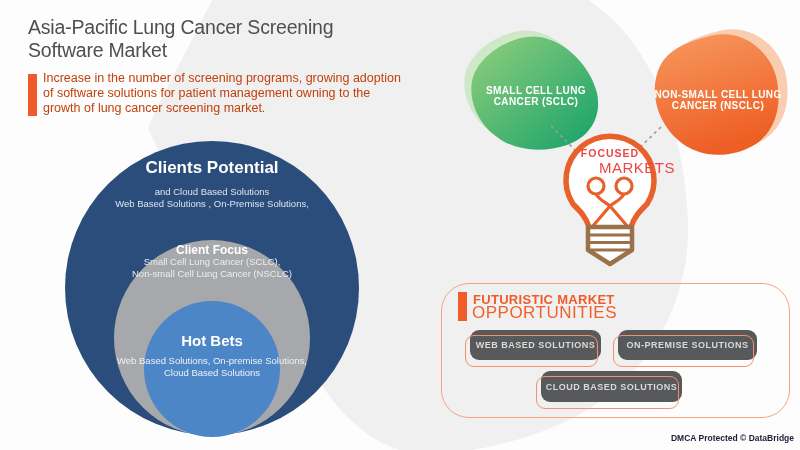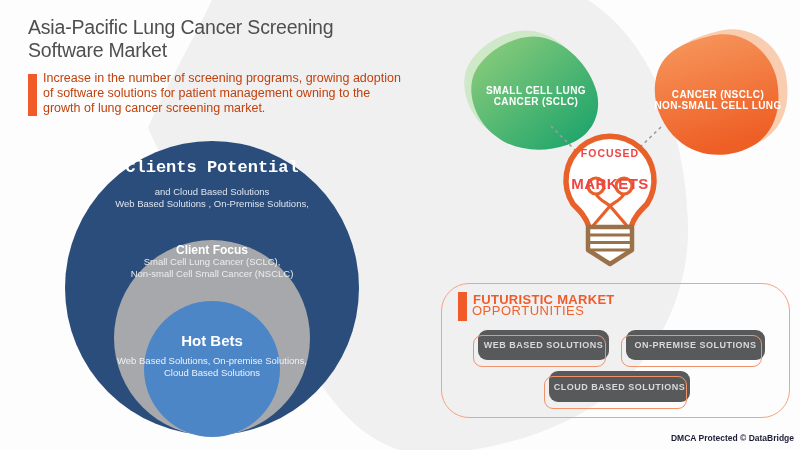--- a/index.html
+++ b/index.html
@@ -16,52 +16,52 @@
     font-size:12.5px;color:#c2410c;line-height:14.8px;}
 
   
   .circle{position:absolute;border-radius:50%;}
   .c-outer{left:65px;top:141px;width:294px;height:294px;background:#2b4d7c;z-index:1;}
   .c-middle{left:114px;top:240px;width:196px;height:196px;background:#a6a8ab;z-index:2;}
   .c-inner{left:144px;top:301px;width:136px;height:136px;background:#4c86c7;z-index:3;}
   .venn-text{position:absolute;z-index:4;text-align:center;color:#fff;}
   .venn-title{font-weight:600;}
   .venn-desc{font-size:9.5px;line-height:12px;font-weight:400;}
-  .vt-outer{left:92px;top:158px;width:240px;font-size:17px;font-family:Liberation Mono, monospace;}
+  .vt-outer{left:92px;top:158px;width:240px;font-size:17px;}
   .vd-outer{left:92px;top:186px;width:240px;color:#dde4ee;}
   .vt-middle{left:112px;top:243px;width:200px;font-size:12px;}
   .vd-middle{left:102px;top:256px;width:220px;color:#ededee;text-align:center;}
   .vt-inner{left:142px;top:332px;width:140px;font-size:15px;}
   .vd-inner{left:112px;top:355px;width:200px;color:#eef2f8;}
 
   
   .blob-svg{position:absolute;z-index:4;}
   .blob-label{position:absolute;z-index:5;text-align:center;color:#ffffff;
     font-size:10px;font-weight:bold;letter-spacing:0.4px;line-height:11px;}
   #sclc-label{left:470px;top:85px;width:132px;}
   #nsclc-label{left:650px;top:89px;width:136px;}
 
   
   #bulb-svg{position:absolute;left:525px;top:110px;z-index:4;}
   #focused-label{position:absolute;left:545px;top:147px;width:130px;z-index:5;
     text-align:center;color:#ef4444;}
   #focused-label .l1{font-size:10.5px;font-weight:bold;letter-spacing:1px;}
-  #focused-label .l2{font-size:15px;font-weight:bold;letter-spacing:0.5px;margin-top:16px;}
+  #focused-label .l2{font-size:15px;font-weight:normal;letter-spacing:0.5px;margin-top:0px;text-align:right;}
 
   
   #opp-panel{position:absolute;left:441px;top:283px;width:349px;height:135px;z-index:4;
     border:1.6px solid #f5a381;border-radius:28px;box-sizing:border-box;}
   #opp-bar{position:absolute;left:458px;top:292px;width:9px;height:29px;background:#f15a29;z-index:5;}
   #opp-title1{position:absolute;left:473px;top:292px;z-index:5;
     font-size:13px;font-weight:bold;color:#f15a29;letter-spacing:0.3px;}
   #opp-title2{position:absolute;left:472px;top:303px;z-index:5;
-    font-size:13px;font-weight:400;color:#f2612c;letter-spacing:0.5px;}
+    font-size:17px;font-weight:400;color:#f2612c;letter-spacing:0.5px;}
   .solution-btn{position:absolute;z-index:5;background:#58595b;border-radius:9px;
     display:flex;align-items:center;justify-content:center;
-    color:#d9d9d9;font-size:9px;font-weight:bold;letter-spacing:0.5px;cursor:pointer;margin-left:8px;}
+    color:#d9d9d9;font-size:9px;font-weight:bold;letter-spacing:0.5px;cursor:pointer;}
   .solution-btn::before{content:'';position:absolute;left:-5px;top:5px;width:100%;height:100%;
     border:1.6px solid #f2926a;border-radius:9px;z-index:-1;}
   #btn-web{left:470px;top:330px;width:131px;height:30px;}
   #btn-onprem{left:618px;top:330px;width:139px;height:30px;}
   #btn-cloud{left:541px;top:371px;width:141px;height:31px;}
 
   
   #footer-text{position:absolute;left:668px;top:433px;width:126px;z-index:5;
     text-align:right;font-size:8.5px;font-weight:bold;color:#1d1d38;}
 </style>
@@ -94,21 +94,21 @@
 
   <div class="venn-text venn-title vt-outer">Clients Potential</div>
   <div class="venn-text venn-desc vd-outer">
     <span style="display:block">and Cloud Based Solutions</span>
     <span style="display:block">Web Based Solutions , On-Premise Solutions,</span>
   </div>
 
   <div class="venn-text venn-title vt-middle">Client Focus</div>
   <div class="venn-text venn-desc vd-middle">
     <span style="display:block">Small Cell Lung Cancer (SCLC),</span>
-    <span style="display:block">Non-small Cell Small Cancer (NSCLC)</span>
+    <span style="display:block">Non-small Cell Lung Cancer (NSCLC)</span>
   </div>
 
   <div class="venn-text venn-title vt-inner">Hot Bets</div>
   <div class="venn-text venn-desc vd-inner">
     <span style="display:block">Web Based Solutions, On-premise Solutions,</span>
     <span style="display:block">Cloud Based Solutions</span>
   </div>
 
   <svg class="blob-svg" style="left:455px;top:25px" width="160" height="140" viewBox="0 0 160 140">
     <defs>
@@ -133,22 +133,22 @@
         <stop offset="0" stop-color="#f79a60"></stop>
         <stop offset="1" stop-color="#ee5f25"></stop>
       </linearGradient>
     </defs>
     <path d="M 80,16 C 110,8 138,28 146,56 C 152,82 148,108 126,124
              C 100,140 68,138 48,120 C 30,104 20,78 27,54 C 34,30 56,22 80,16 Z" fill="#f8cdb0" transform="translate(9,-5)"></path>
     <path d="M 80,16 C 110,8 138,28 146,56 C 152,82 148,108 126,124
              C 100,140 68,138 48,120 C 30,104 20,78 27,54 C 34,30 56,22 80,16 Z" fill="url(#oGrad)"></path>
   </svg>
   <div class="blob-label" id="nsclc-label">
+    <span style="display:block">NON-SMALL CELL LUNG</span>
     <span style="display:block">CANCER (NSCLC)</span>
-    <span style="display:block">NON-SMALL CELL LUNG</span>
   </div>
 
   <svg id="bulb-svg" width="180" height="170" viewBox="0 0 180 170">
 
     <line x1="26" y1="16" x2="52" y2="42" stroke="#9b9b9b" stroke-width="1.6" stroke-dasharray="3,3.5"></line>
     <line x1="136" y1="17" x2="111" y2="41" stroke="#9b9b9b" stroke-width="1.6" stroke-dasharray="3,3.5"></line>
 
     <path d="M 64,117 C 61,107 55,101 48,94 A 44,44 0 1 1 122,94 C 115,101 109,107 106,117" fill="#ffffff" stroke="#e8602a" stroke-width="5.5" stroke-linecap="round"></path>
 
     <circle cx="71" cy="76" r="8" fill="none" stroke="#e8602a" stroke-width="3.2"></circle>

